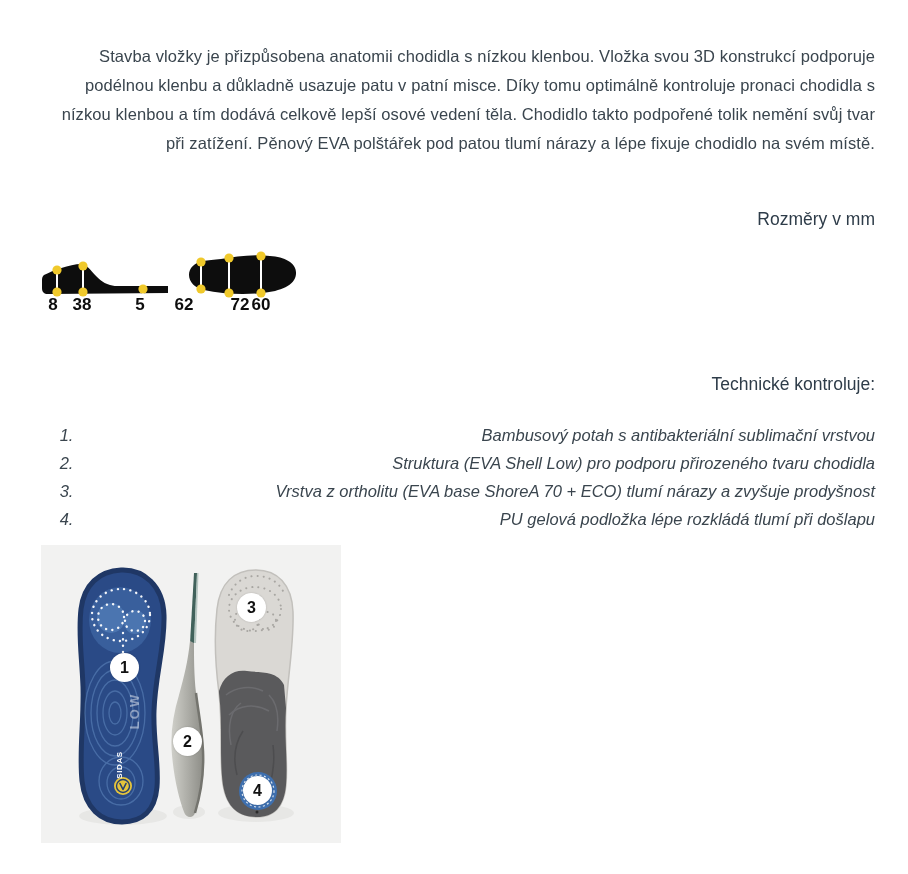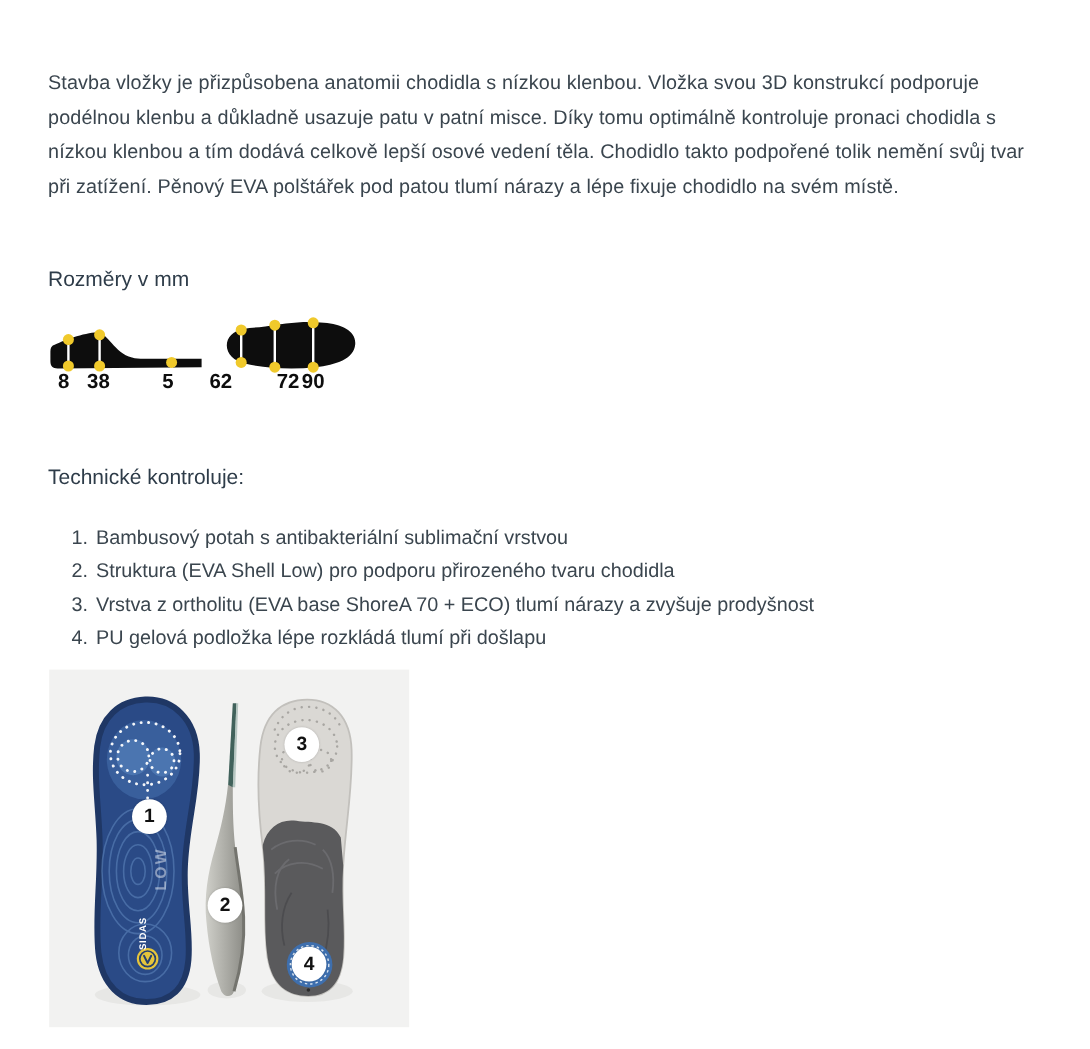--- a/index.html
+++ b/index.html
@@ -1,18 +1,18 @@
 <!DOCTYPE html>
 <html lang="cs"><head>
 <meta charset="utf-8">
 <style>
   * { margin: 0; padding: 0; box-sizing: border-box; }
   html, body { width: 908px; height: 874px; background: #ffffff; overflow: hidden; }
   body { font-family: "Liberation Sans", sans-serif; color: #3A454E; }
-  .page { padding: 55px 33px 0 40px; }
+  .page { padding: 42px 33px 0 40px; text-align: right; }
 
   .intro {
     font-size: 16.5px;
     line-height: 29px;
     color: #3A454E;
     letter-spacing: 0.1px;
   }
 
   h3.sec-heading {
     font-size: 17.5px;
@@ -41,20 +41,21 @@
     color: #0D0D0D;
     white-space: nowrap;
   }
 
   ol.tech-list {
     margin-top: 27px;
     padding-left: 38px;
     font-size: 16.5px;
     line-height: 28px;
     color: #3A454E;
+    font-style: italic;
   }
   ol.tech-list li { padding-left: 2px; }
 
   .figure {
     position: relative;
     margin-top: 12px;
     margin-left: 1px;
     width: 300px;
     height: 298px;
     background: #F2F2F1;
@@ -122,21 +123,21 @@
       <circle cx="43" cy="44" r="4.6" fill="#F0C92B"></circle>
       <circle cx="75" cy="7" r="4.6" fill="#F0C92B"></circle>
       <circle cx="75" cy="44" r="4.6" fill="#F0C92B"></circle>
     </svg>
 
     <span class="dim-label" style="left:13px">8</span>
     <span class="dim-label" style="left:42px">38</span>
     <span class="dim-label" style="left:100px">5</span>
     <span class="dim-label" style="left:144px">62</span>
     <span class="dim-label" style="left:200px">72</span>
-    <span class="dim-label" style="left:221px">90</span>
+    <span class="dim-label" style="left:221px">60</span>
   </div>
 
   <h3 class="sec-heading tech-heading">Technické kontroluje:</h3>
 
   <ol class="tech-list">
     <li>Bambusový potah s antibakteriální sublimační vrstvou</li>
     <li>Struktura (EVA Shell Low) pro podporu přirozeného tvaru chodidla</li>
     <li>Vrstva z ortholitu (EVA base ShoreA 70 + ECO) tlumí nárazy a zvyšuje prodyšnost</li>
     <li>PU gelová podložka lépe rozkládá tlumí při došlapu</li>
   </ol>

